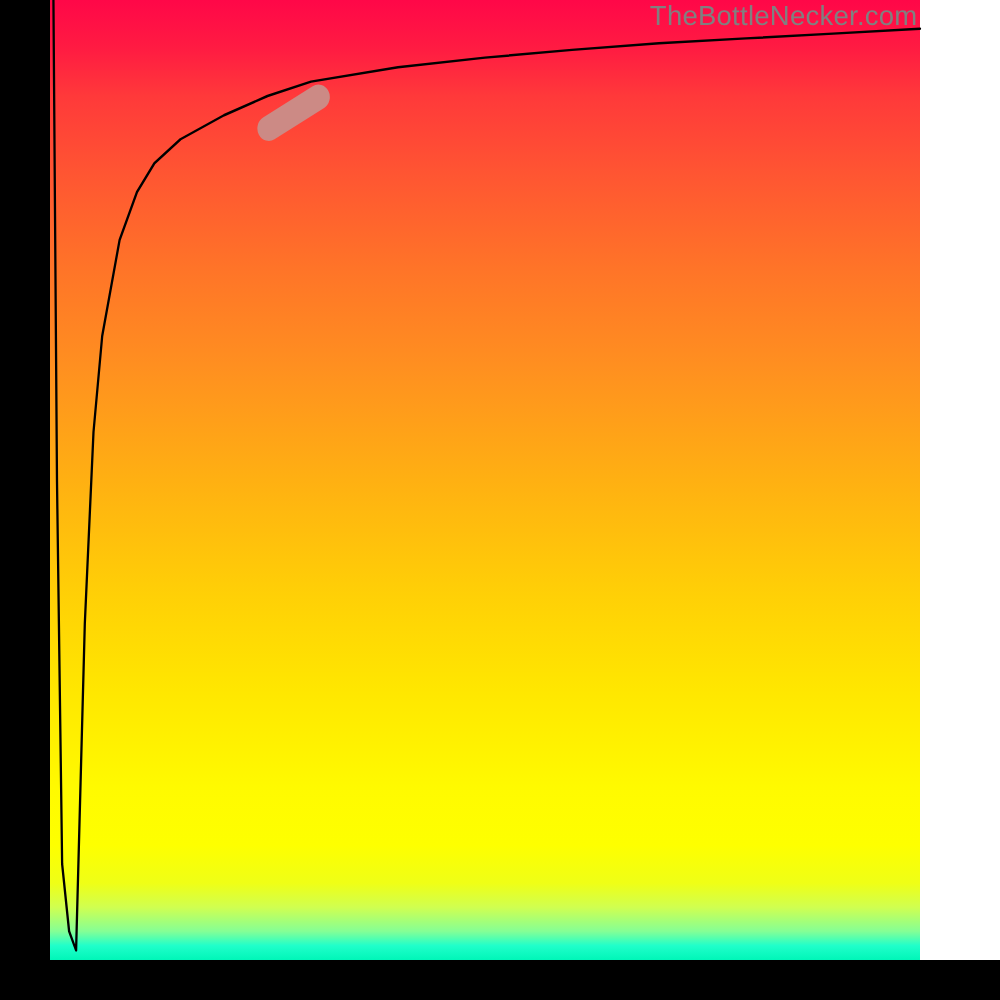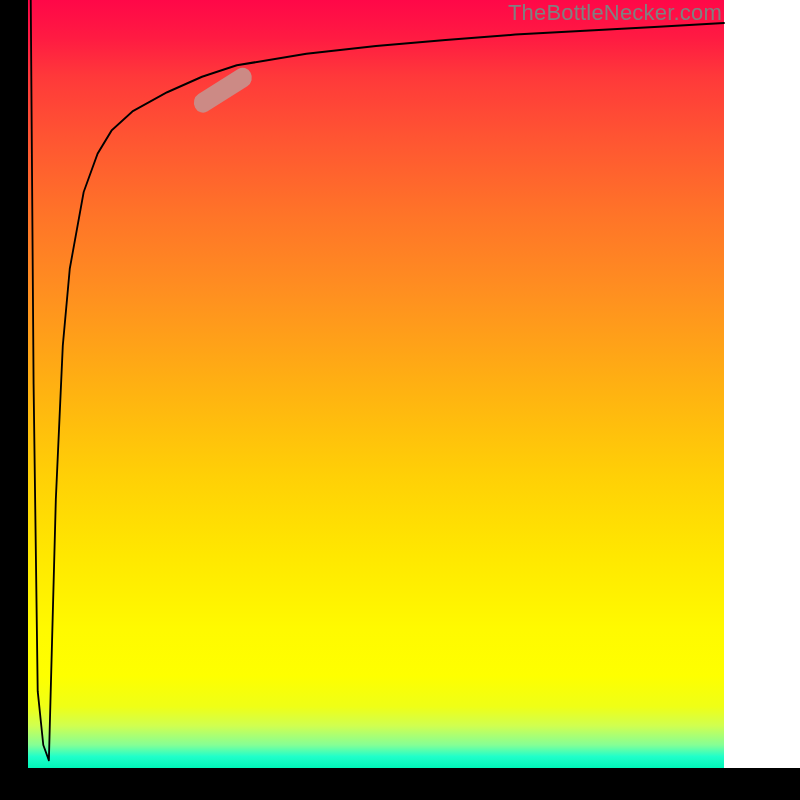--- a/index.html
+++ b/index.html
@@ -26,21 +26,21 @@
   .axis-bottom {
     position: absolute;
     left: 0;
     bottom: 0;
     width: 800px;
     height: 32px;
     background: #000;
   }
   .plot-area {
     position: absolute;
-    left: 28px;
+    left: 40px;
     top: 0;
     width: 696px;
     height: 768px;
   }
   .gradient-bg {
     position: absolute;
     left: 0;
     top: 0;
     width: 100%;
     height: 100%;

